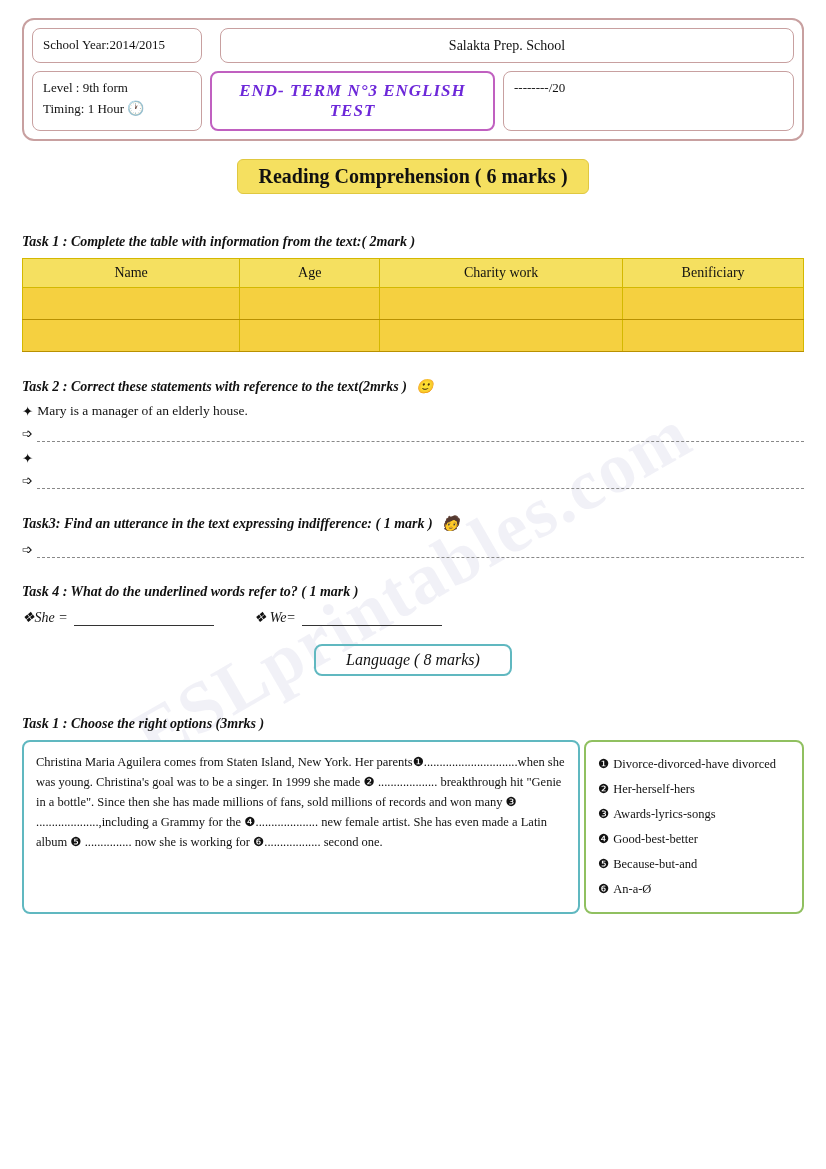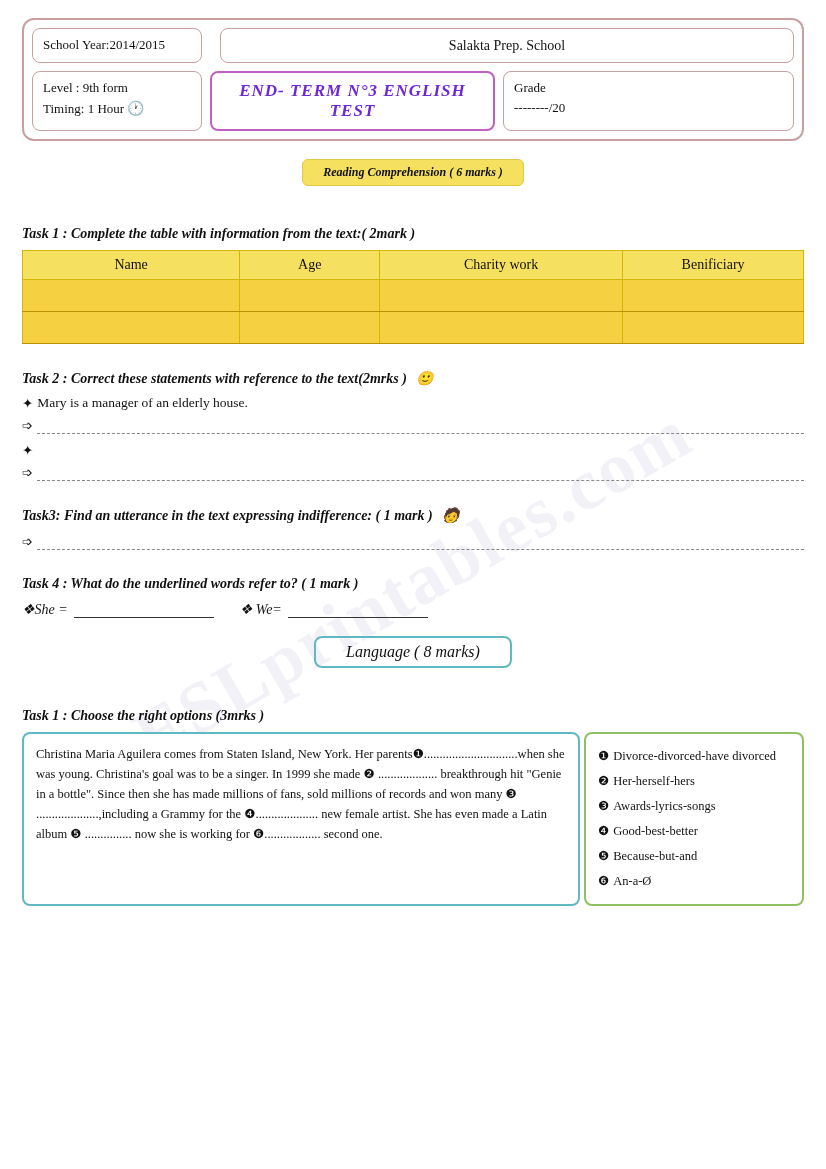--- a/index.html
+++ b/index.html
@@ -69,22 +69,21 @@
     }
     .header-grade { flex: 1; }
 
     
     .section-title {
       background: #f5e060;
       border: 1.5px solid #e0c840;
       border-radius: 6px;
       text-align: center;
       padding: 5px 20px;
-      font-size: 12px;
-      font-style: italic;
+      font-size: 20px;
       font-weight: bold;
       display: inline-block;
       margin: 0 auto 14px auto;
     }
     .section-title-wrap {
       text-align: center;
       margin-bottom: 10px;
     }
 
     
@@ -135,21 +134,21 @@
     }
     .dashed-line {
       border-bottom: 1px dashed #888;
       flex: 1;
       min-height: 18px;
     }
 
     
     .task4-row {
       display: flex;
-      gap: 26px;
+      gap: 40px;
       margin-top: 8px;
       font-size: 14px;
       font-style: italic;
     }
     .task4-item {
       display: flex;
       align-items: center;
       gap: 6px;
     }
     .task4-dashes {
@@ -216,21 +215,20 @@
         <span>Salakta Prep. School</span>
       </div>
     </div>
     <div class="header-row2">
       <div class="header-box header-level">
         <div>Level : 9th form</div>
         <div><span>Timing: 1 Hour</span> <span class="clock-icon">🕐</span></div>
       </div>
       <div class="header-title-box">END- TERM N°3 ENGLISH TEST</div>
       <div class="header-box header-grade">
-        <div>Grade</div>
         <div>--------/20</div>
       </div>
     </div>
   </div>
 
   <div>
     <div class="section-title-wrap">
       <span class="section-title">Reading Comprehension ( 6 marks )</span>
     </div>
 

